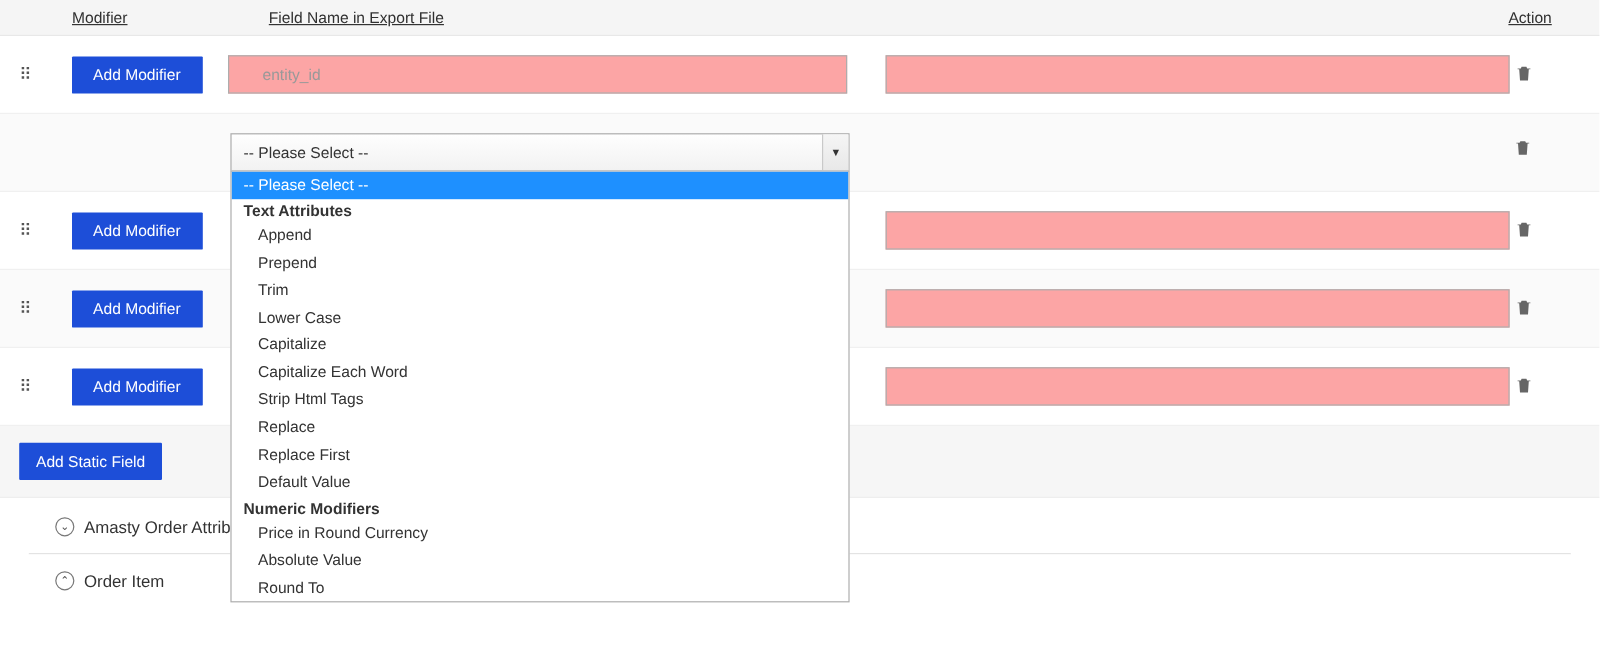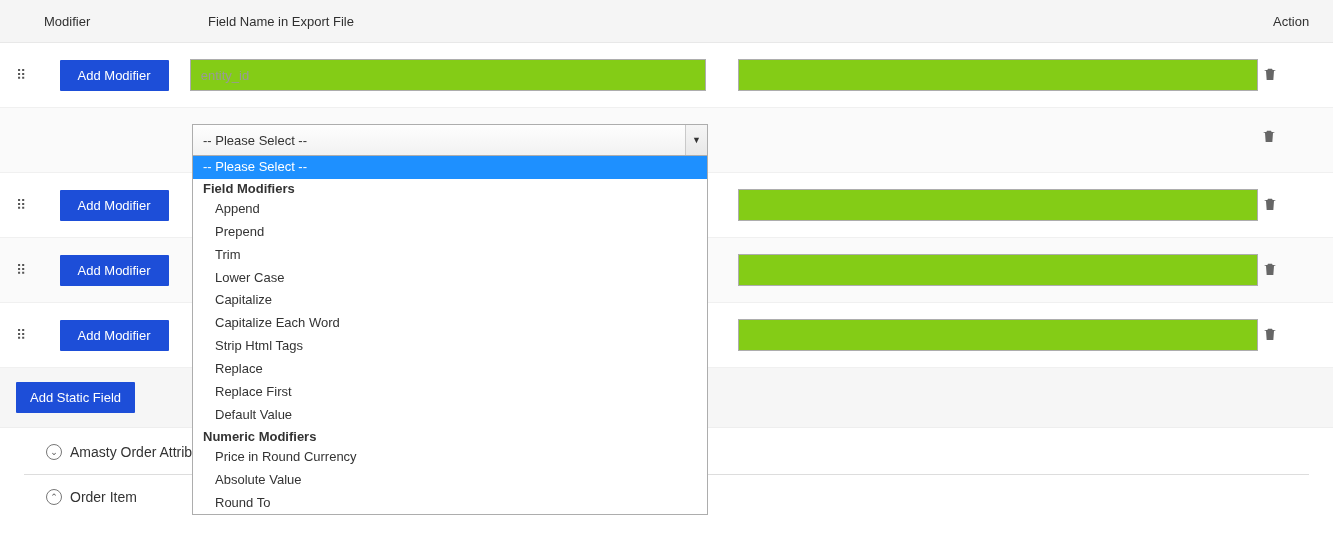--- a/index.html
+++ b/index.html
@@ -9,23 +9,24 @@
     font-size: 13px;
     color: #333;
     background: #fff;
     width: 1333px;
   }
   
   .header-row {
     display: flex;
     align-items: center;
     background: #f5f5f5;
-    height: 43px;
+    height: 30px;
     border-bottom: 1px solid #e8e8e8;
-    padding: 0 0;
+    padding: 0 16px;
+    text-decoration: underline;
   }
   .col-drag { width: 32px; }
   .col-modifier { width: 144px; padding-left: 12px; }
   .col-fieldname { flex: 0 0 516px; }
   .col-export { flex: 1; padding-left:32px;}
   .col-action { width: 60px; padding-right: 4px; }
 
   .header-row .lbl { color: #303030; }
 
   
@@ -48,26 +49,26 @@
     background: #1d4ed8;
     color: #fff;
     border: none;
     padding: 8px 18px;
     font-size: 13px;
     border-radius: 1px;
     cursor: pointer;
   }
   input.text {
     width: 100%;
-    padding: 6px 10px;
+    padding: 6px 28px;
     height: 32px;
     border: 1px solid #adadad;
     font-size: 13px;
     color: #333;
-    background: #84cc16;
+    background: #fca5a5;
   }
   input.text::placeholder { color: #999; }
   .col-export input.text { width: 520px; }
   .trash-btn {
     background: none;
     border: none;
     cursor: pointer;
     color: #555;
     padding: 4px;
   }
@@ -186,21 +187,21 @@
 <div class="data-row alt overlay-host" style="align-items:flex-start;">
   <div class="col-drag"></div>
   <div class="col-modifier"></div>
   <div class="col-fieldname select-row">
     <div class="select-closed">
       <span>-- Please Select --</span>
       <span class="select-arrow">▼</span>
     </div>
     <div class="dropdown-panel">
       <div class="dd-option selected">-- Please Select --</div>
-      <div class="dd-group">Field Modifiers</div>
+      <div class="dd-group">Text Attributes</div>
       <div class="dd-option dd-sub">Append</div>
       <div class="dd-option dd-sub">Prepend</div>
       <div class="dd-option dd-sub">Trim</div>
       <div class="dd-option dd-sub">Lower Case</div>
       <div class="dd-option dd-sub">Capitalize</div>
       <div class="dd-option dd-sub">Capitalize Each Word</div>
       <div class="dd-option dd-sub">Strip Html Tags</div>
       <div class="dd-option dd-sub">Replace</div>
       <div class="dd-option dd-sub">Replace First</div>
       <div class="dd-option dd-sub">Default Value</div>

